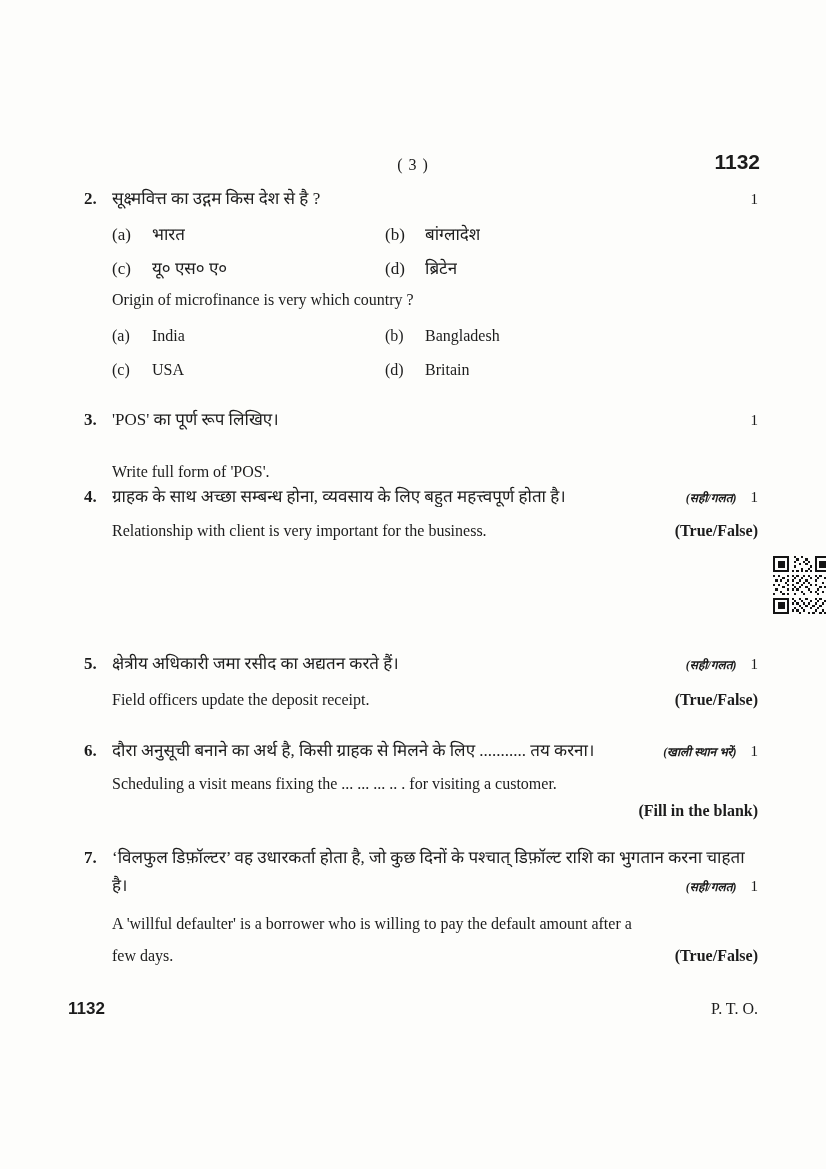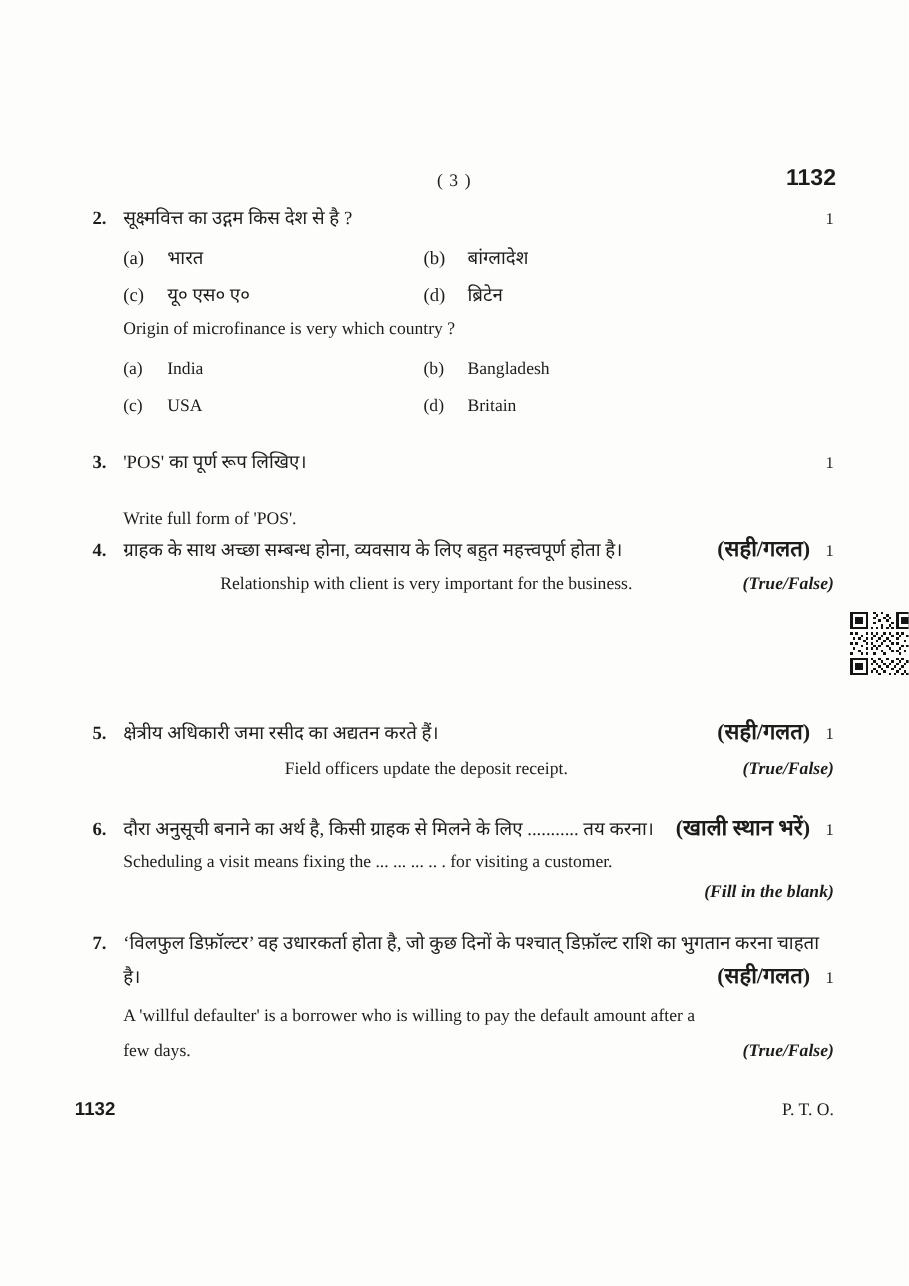--- a/index.html
+++ b/index.html
@@ -20,28 +20,28 @@
            font-family:"Liberation Sans", sans-serif; }
 
   
   .qline { display:flex; align-items:baseline; }
   .qnum  { flex:0 0 28px; font-weight:bold; font-size:17px; }
   .qtext { flex:1 1 auto; min-width:0; }
   .hi    { font-size:17px; }
   .en    { font-size:16px; }
   .nw    { white-space:nowrap; overflow:hidden; }
   .marks { flex:0 0 auto; margin-left:14px; font-size:15px; }
-  .tag-hi{ flex:0 0 auto; margin-left:12px; font-weight:bold;
-           font-size:20px; white-space:nowrap; }
-  .tag-en{ flex:0 0 auto; margin-left:12px; font-style:italic; font-weight:bold;
+  .tag-hi{ flex:0 0 auto; margin-left:12px; font-style:italic; font-weight:bold;
+           font-size:12px; white-space:nowrap; }
+  .tag-en{ flex:0 0 auto; margin-left:12px; font-weight:bold;
            font-size:16px; white-space:nowrap; }
 
   
   .eline { display:flex; align-items:baseline; padding-left:28px; }
-  .etext { flex:1 1 auto; min-width:0;text-align:center; }
+  .etext { flex:1 1 auto; min-width:0; }
   .indent{ padding-left:28px; }
   .r-align { text-align:right; }
 
   
   .opt-row { display:flex; padding-left:28px; }
   .opt     { display:flex; align-items:baseline; }
   .col1    { flex:0 0 273px; }
   .olabel  { flex:0 0 40px; }
 
   

